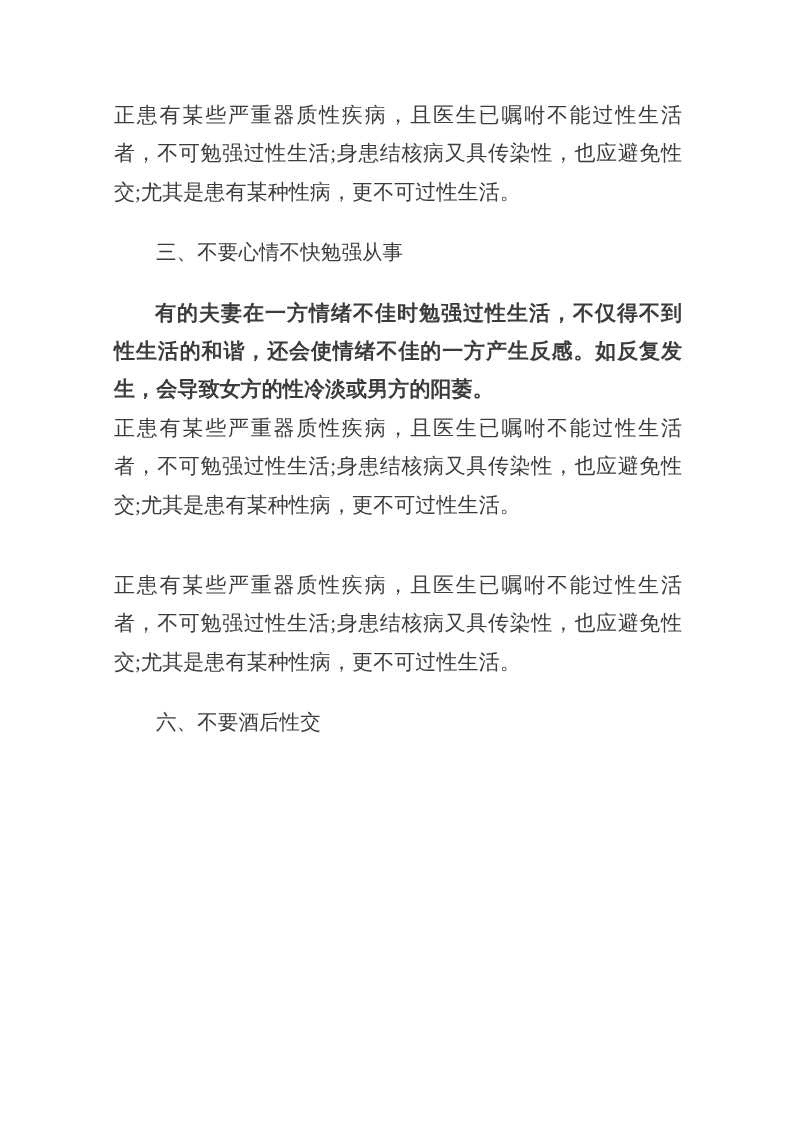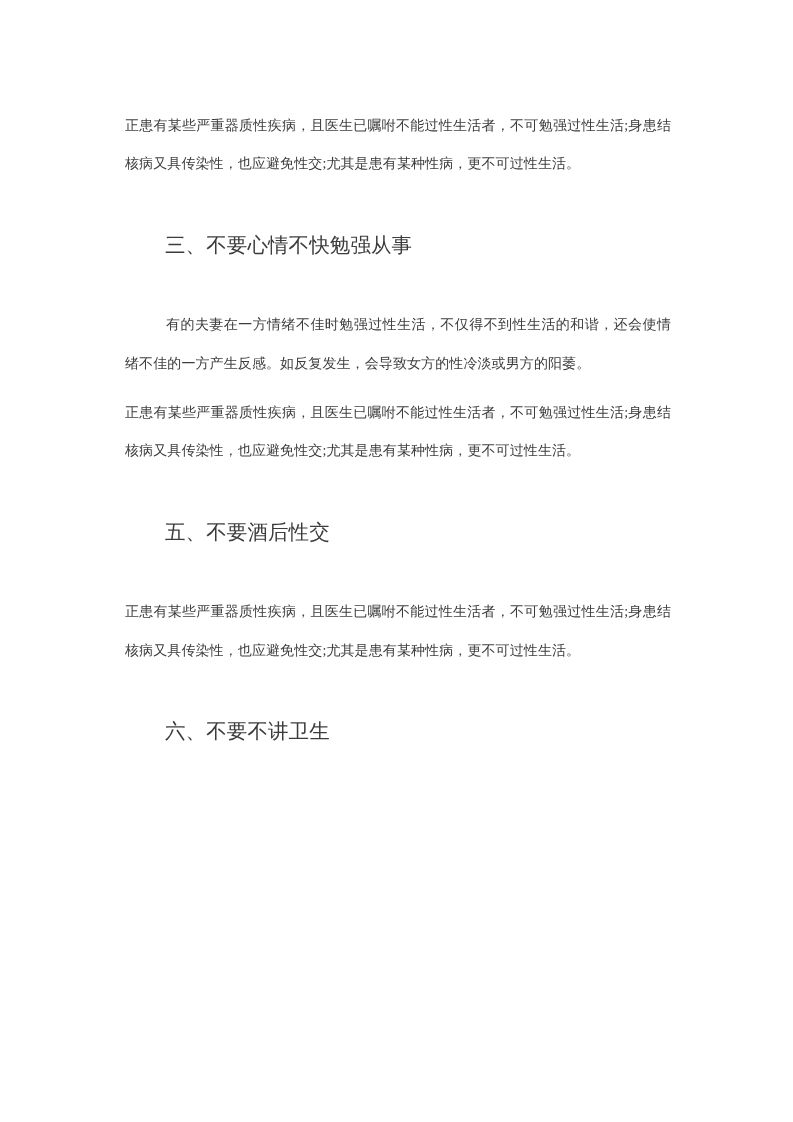--- a/index.html
+++ b/index.html
@@ -24,42 +24,43 @@
 
   
   #doc-body {
     position: absolute;
     left: 114px;
     top: 96px;
     width: 568px;
   }
 
   .para {
-    margin: 11px;
-    font-size: 14px;
+    margin: 0;
+    font-size: 21px;
     line-height: 38.4px;
     color: #3c3c3c;
     text-align: justify;
     text-justify: inter-ideograph;
     letter-spacing: 0.1px;
     white-space: normal;
     word-break: break-all;
   }
 
   
   .para.flush {
     text-indent: 0;
   }
   
   .para.indent {
     text-indent: 41px;
+    font-weight: bold;
   }
   
   .heading {
-    margin: 10px;
+    margin: 1px;
     font-size: 20.5px;
     line-height: 38.4px;
     font-weight: normal;
     color: #3c3c3c;
     text-indent: 41px;
     letter-spacing: 0.1px;
   }
   .gap-md { height: 21px; }
 </style>
 </head>
@@ -76,29 +77,28 @@
     <h2 class="heading">三、不要心情不快勉强从事</h2>
 
     <div class="gap-md"></div>
 
     <p class="para indent">有的夫妻在一方情绪不佳时勉强过性生活，不仅得不到性生活的和谐，还会使情绪不佳的一方产生反感。如反复发生，会导致女方的性冷淡或男方的阳萎。</p>
 
     <p class="para flush">正患有某些严重器质性疾病，且医生已嘱咐不能过性生活者，不可勉强过性生活;身患结核病又具传染性，也应避免性交;尤其是患有某种性病，更不可过性生活。</p>
 
     <div class="gap-md"></div>
 
-    <h2 class="heading">五、不要酒后性交</h2>
 
     <div class="gap-md"></div>
 
 
     <p class="para flush">正患有某些严重器质性疾病，且医生已嘱咐不能过性生活者，不可勉强过性生活;身患结核病又具传染性，也应避免性交;尤其是患有某种性病，更不可过性生活。</p>
 
     <div class="gap-md"></div>
 
-    <h2 class="heading">六、不要不讲卫生</h2>
+    <h2 class="heading">六、不要酒后性交</h2>
 
     <div class="gap-md"></div>
 
 
   </div>
 
 </div>
 
 </body></html>

